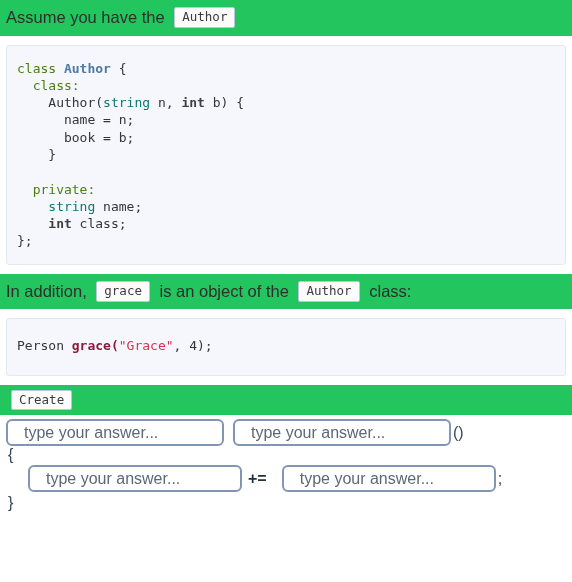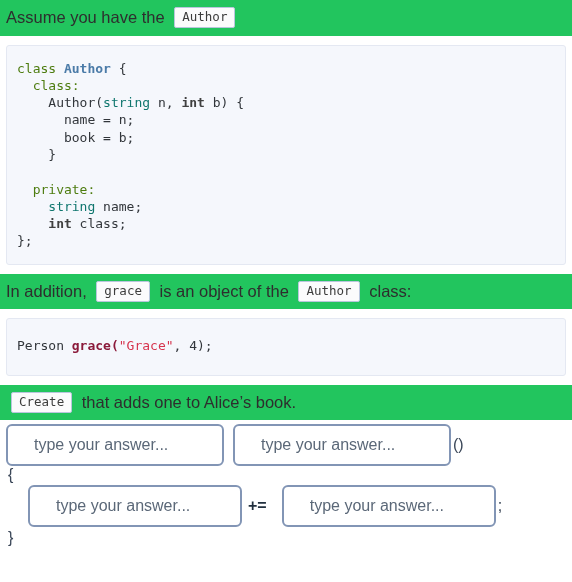--- a/index.html
+++ b/index.html
@@ -73,28 +73,28 @@
     font-family: "Liberation Sans", sans-serif;
   }
   .answer-row {
     display: flex;
     align-items: center;
   }
   .answer-row.indent { padding-left: 22px; }
 
   .answer-input {
     box-sizing: border-box;
-    height: 42px;
+    height: 27px;
     border: 2px solid #8295b5;
     border-radius: 6px;
     background: #ffffff;
     font-family: "Liberation Sans", sans-serif;
     font-size: 16px;
     color: #3b4758;
-    padding: 0 26px;
+    padding: 0 16px;
     outline: none;
   }
   .answer-input::placeholder {
     color: #5b6878;
     opacity: 1;
   }
   .in-a { width: 218px; }
   .in-b { width: 218px; margin-left: 9px; }
   .in-c { width: 214px; }
   .in-d { width: 214px; margin-left: 9px; }
@@ -141,21 +141,21 @@
 <span class="tok-type-b">    int</span><span class="tok-plain"> class;</span>
 <span class="tok-plain">};</span></div>
 
 <div class="prose-line">
   <span>In addition, </span><span class="inline-code">grace</span><span> is an object of the </span><span class="inline-code">Author</span><span> class:</span>
 </div>
 
 <div class="code-block small"><span class="tok-plain">Person</span><span class="tok-var"> grace</span><span class="tok-var">(</span><span class="tok-str">"Grace"</span><span class="tok-plain">, 4);</span></div>
 
 <div class="prose-line">
-  <span class="inline-code">Create</span><span> that adds one to Alice’s book.</span>
+  <span class="inline-code">Create</span>
 </div>
 
 <div class="answer-area">
 
   <div class="answer-row">
     <input class="answer-input in-a" type="text" placeholder="type your answer..." style="">
     <input class="answer-input in-b" type="text" placeholder="type your answer..." style="">
     <span class="syntax-lit">()</span>
   </div>
 

